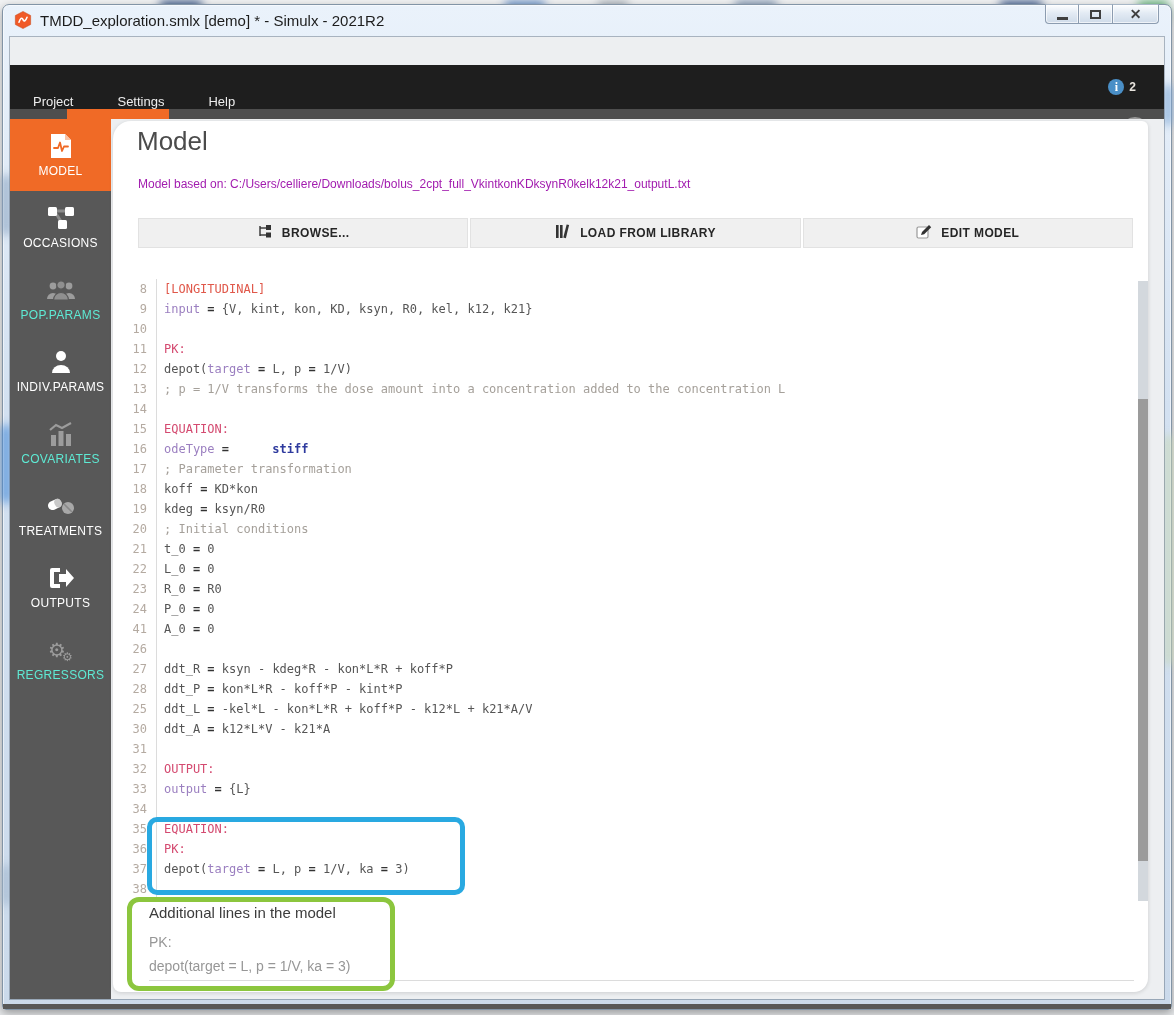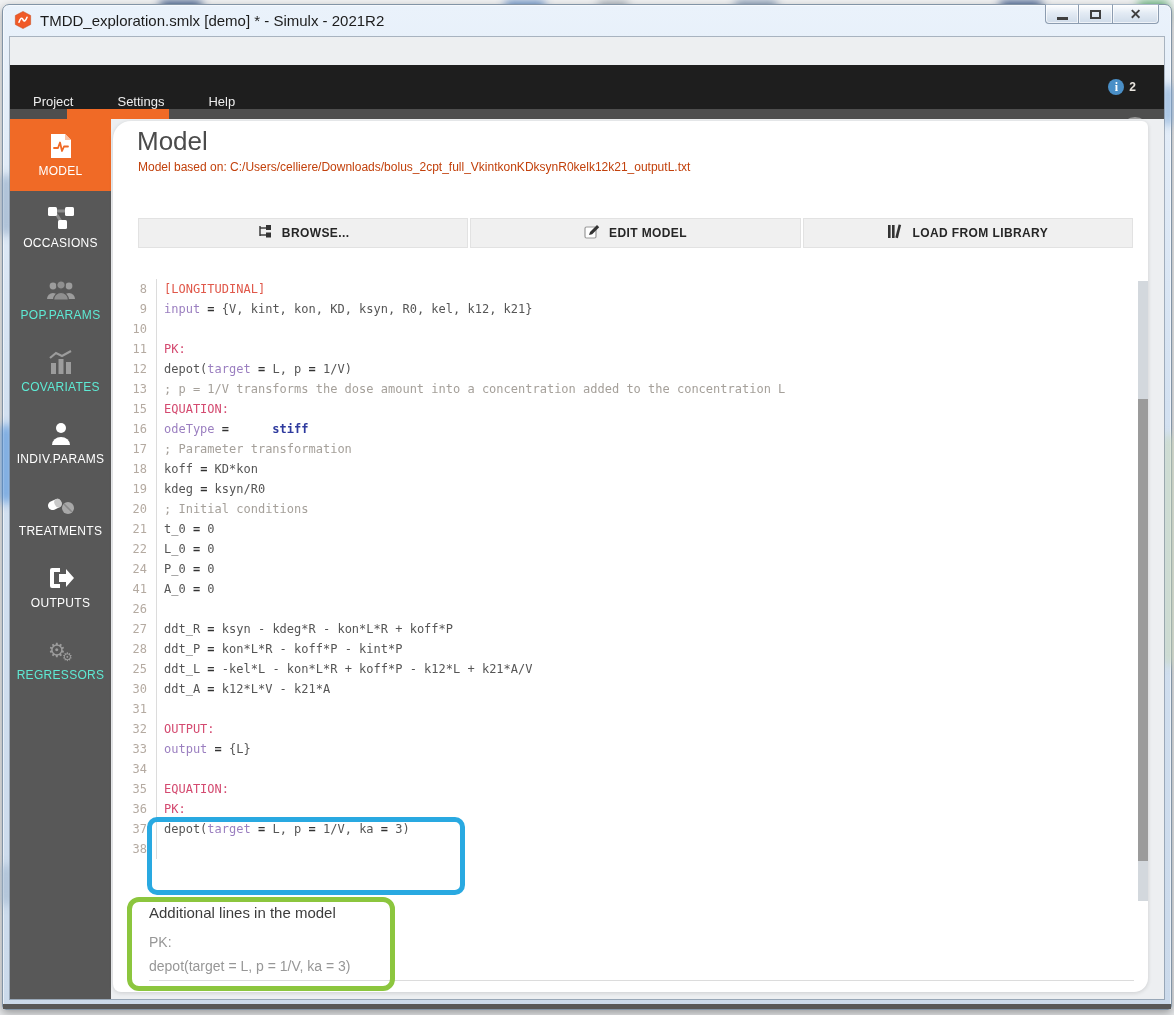--- a/index.html
+++ b/index.html
@@ -55,21 +55,21 @@
   .side-item .lbl { font-size:12px; letter-spacing:.3px; color:#fff; }
   .side-item.dim .lbl { color:#5eead4; }
   .side-item.active { background:var(--accent); }
   .side-icon { height:26px; display:flex; align-items:center; justify-content:center; }
 
   .content { flex:1; position:relative; background:#edeff1; }
   .card { position:absolute; left:2px; top:2px; width:1035px; height:871px; background:#fff;
     border-radius:18px 6px 14px 8px; box-shadow:0 1px 4px rgba(0,0,0,.14); }
 
   .page-title { position:absolute; left:24px; top:5px; font-size:26px; font-weight:400; color:#4b4b4b; }
-  .based-on { position:absolute; left:25px; top:39px; font-size:12px; color:#c2410c; }
+  .based-on { position:absolute; left:25px; top:56px; font-size:12px; color:#a21caf; }
 
   .btn-row { position:absolute; left:25px; top:97px; width:995px; height:30px; display:flex; gap:2px; }
   .big-btn { flex:1; background:#f0f0f0; border:1px solid #e2e2e2; display:flex; align-items:center;
     justify-content:center; gap:9px; font-size:12px; font-weight:bold; color:#262626;
     letter-spacing:.4px; cursor:pointer; }
 
   
   .editor { position:absolute; left:0; top:158px; width:1025px;
     font-family:"DejaVu Sans Mono","Liberation Mono",monospace; font-size:12px; }
   .eline { display:flex; height:20px; line-height:20px; white-space:pre; }
@@ -200,39 +200,39 @@
                 <circle cx="7" cy="7" r="3.4" fill="#9c9c9c"></circle>
                 <circle cx="23" cy="7" r="3.4" fill="#9c9c9c"></circle>
                 <path d="M1,20 a6,6 0 0 1 12,0 z" fill="#9c9c9c"></path>
                 <path d="M17,20 a6,6 0 0 1 12,0 z" fill="#9c9c9c"></path>
                 <circle cx="15" cy="6" r="4.2" fill="#8f8f8f" stroke="#585858" stroke-width="1.2"></circle>
                 <path d="M7.5,21 a7.5,7.5 0 0 1 15,0 z" fill="#8f8f8f" stroke="#585858" stroke-width="1.2"></path>
               </svg>
             </span>
             <span class="lbl">POP.PARAMS</span>
           </div>
+          <div class="side-item">
+            <span class="side-icon">
+              <svg width="22" height="24" viewBox="0 0 22 24">
+                <circle cx="11" cy="6" r="5" fill="#fff"></circle>
+                <path d="M2,23 a9,8 0 0 1 18,0 z" fill="#fff"></path>
+              </svg>
+            </span>
+            <span class="lbl">INDIV.PARAMS</span>
+          </div>
           <div class="side-item dim">
             <span class="side-icon">
               <svg width="28" height="24" viewBox="0 0 28 24">
                 <rect x="4" y="13" width="5" height="11" fill="#9c9c9c"></rect>
                 <rect x="11.5" y="9" width="5" height="15" fill="#9c9c9c"></rect>
                 <rect x="19" y="12" width="5" height="12" fill="#9c9c9c"></rect>
                 <polyline points="3,8 9,3 15,6 24,1" fill="none" stroke="#9c9c9c" stroke-width="2.2"></polyline>
               </svg>
             </span>
             <span class="lbl">COVARIATES</span>
-          </div>
-          <div class="side-item">
-            <span class="side-icon">
-              <svg width="22" height="24" viewBox="0 0 22 24">
-                <circle cx="11" cy="6" r="5" fill="#fff"></circle>
-                <path d="M2,23 a9,8 0 0 1 18,0 z" fill="#fff"></path>
-              </svg>
-            </span>
-            <span class="lbl">INDIV.PARAMS</span>
           </div>
           <div class="side-item">
             <span class="side-icon">
               <svg width="30" height="22" viewBox="0 0 30 22">
                 <g transform="rotate(-25 9 10)">
                   <rect x="2" y="5" width="14" height="9" rx="4.5" fill="#fff"></rect>
                   <rect x="9" y="5" width="7" height="9" rx="4.5" fill="#c9c9c9"></rect>
                 </g>
                 <circle cx="22" cy="13" r="6" fill="#a8a8a8"></circle>
                 <line x1="18" y1="9" x2="26" y2="17" stroke="#888" stroke-width="1.6"></line>
@@ -271,50 +271,52 @@
                     <line x1="3" y1="2" x2="3" y2="12" stroke="#333" stroke-width="1.4"></line>
                     <line x1="3" y1="4" x2="9" y2="4" stroke="#333" stroke-width="1.4"></line>
                     <line x1="3" y1="11" x2="9" y2="11" stroke="#333" stroke-width="1.4"></line>
                     <rect x="9" y="1" width="5" height="5" fill="#333"></rect>
                     <rect x="9" y="8.5" width="5" height="5" fill="#333"></rect>
                   </svg></span>
                 <span>BROWSE...</span>
               </div>
               <div class="big-btn">
                 <span><svg width="16" height="15" viewBox="0 0 16 15">
-                    <rect x="1" y="3" width="11" height="11" rx="1.5" fill="#fff" stroke="#999" stroke-width="1.2"></rect>
-                    <path d="M5,11 l1,-3 l7,-7 l2.2,2.2 l-7,7 z" fill="#333"></path>
-                  </svg></span>
-                <span>EDIT MODEL</span>
-              </div>
-              <div class="big-btn">
-                <span><svg width="16" height="15" viewBox="0 0 16 15">
                     <rect x="1" y="1" width="2.6" height="13" fill="#333"></rect>
                     <rect x="5" y="1" width="2.6" height="13" fill="#333"></rect>
                     <rect x="10" y="0.5" width="2.6" height="13.5" fill="#333" transform="rotate(14 11 7)"></rect>
                   </svg></span>
                 <span>LOAD FROM LIBRARY</span>
+              </div>
+              <div class="big-btn">
+                <span><svg width="16" height="15" viewBox="0 0 16 15">
+                    <rect x="1" y="3" width="11" height="11" rx="1.5" fill="#fff" stroke="#999" stroke-width="1.2"></rect>
+                    <path d="M5,11 l1,-3 l7,-7 l2.2,2.2 l-7,7 z" fill="#333"></path>
+                  </svg></span>
+                <span>EDIT MODEL</span>
               </div>
             </div>
 
           <div class="editor">
               <div class="eline"><span class="gut">8</span><span class="src"><span class="tok-sec">[LONGITUDINAL]</span></span></div>
               <div class="eline"><span class="gut">9</span><span class="src"><span class="tok-kw">input</span><span class="tok-code"> </span><span class="tok-op">=</span><span class="tok-code"> {V, kint, kon, KD, ksyn, R0, kel, k12, k21}</span></span></div>
               <div class="eline"><span class="gut">10</span><span class="src"></span></div>
               <div class="eline"><span class="gut">11</span><span class="src"><span class="tok-lbl">PK:</span></span></div>
               <div class="eline"><span class="gut">12</span><span class="src"><span class="tok-code">depot(</span><span class="tok-kw">target</span><span class="tok-code"> </span><span class="tok-op">=</span><span class="tok-code"> L, p </span><span class="tok-op">=</span><span class="tok-code"> 1/V)</span></span></div>
               <div class="eline"><span class="gut">13</span><span class="src"><span class="tok-com">; p = 1/V transforms the dose amount into a concentration added to the concentration L</span></span></div>
+              <div class="eline"><span class="gut">14</span><span class="src"></span></div>
               <div class="eline"><span class="gut">15</span><span class="src"><span class="tok-lbl">EQUATION:</span></span></div>
               <div class="eline"><span class="gut">16</span><span class="src"><span class="tok-kw">odeType</span><span class="tok-code"> </span><span class="tok-op">=</span><span class="tok-code"> </span><span class="tok-const">stiff</span></span></div>
               <div class="eline"><span class="gut">17</span><span class="src"><span class="tok-com">; Parameter transformation</span></span></div>
               <div class="eline"><span class="gut">18</span><span class="src"><span class="tok-code">koff </span><span class="tok-op">=</span><span class="tok-code"> KD*kon</span></span></div>
               <div class="eline"><span class="gut">19</span><span class="src"><span class="tok-code">kdeg </span><span class="tok-op">=</span><span class="tok-code"> ksyn/R0</span></span></div>
               <div class="eline"><span class="gut">20</span><span class="src"><span class="tok-com">; Initial conditions</span></span></div>
               <div class="eline"><span class="gut">21</span><span class="src"><span class="tok-code">t_0 </span><span class="tok-op">=</span><span class="tok-code"> 0</span></span></div>
               <div class="eline"><span class="gut">22</span><span class="src"><span class="tok-code">L_0 </span><span class="tok-op">=</span><span class="tok-code"> 0</span></span></div>
+              <div class="eline"><span class="gut">23</span><span class="src"><span class="tok-code">R_0 </span><span class="tok-op">=</span><span class="tok-code"> R0</span></span></div>
               <div class="eline"><span class="gut">24</span><span class="src"><span class="tok-code">P_0 </span><span class="tok-op">=</span><span class="tok-code"> 0</span></span></div>
               <div class="eline"><span class="gut">41</span><span class="src"><span class="tok-code">A_0 </span><span class="tok-op">=</span><span class="tok-code"> 0</span></span></div>
               <div class="eline"><span class="gut">26</span></div>
               <div class="eline"><span class="gut">27</span><span class="src"><span class="tok-code">ddt_R </span><span class="tok-op">=</span><span class="tok-code"> ksyn - kdeg*R - kon*L*R + koff*P</span></span></div>
               <div class="eline"><span class="gut">28</span><span class="src"><span class="tok-code">ddt_P </span><span class="tok-op">=</span><span class="tok-code"> kon*L*R - koff*P - kint*P</span></span></div>
               <div class="eline"><span class="gut">25</span><span class="src"><span class="tok-code">ddt_L </span><span class="tok-op">=</span><span class="tok-code"> -kel*L - kon*L*R + koff*P - k12*L + k21*A/V</span></span></div>
               <div class="eline"><span class="gut">30</span><span class="src"><span class="tok-code">ddt_A </span><span class="tok-op">=</span><span class="tok-code"> k12*L*V - k21*A</span></span></div>
               <div class="eline"><span class="gut">31</span><span class="src"></span></div>
               <div class="eline"><span class="gut">32</span><span class="src"><span class="tok-lbl">OUTPUT:</span></span></div>
               <div class="eline"><span class="gut">33</span><span class="src"><span class="tok-kw">output</span><span class="tok-code"> </span><span class="tok-op">=</span><span class="tok-code"> {L}</span></span></div>

